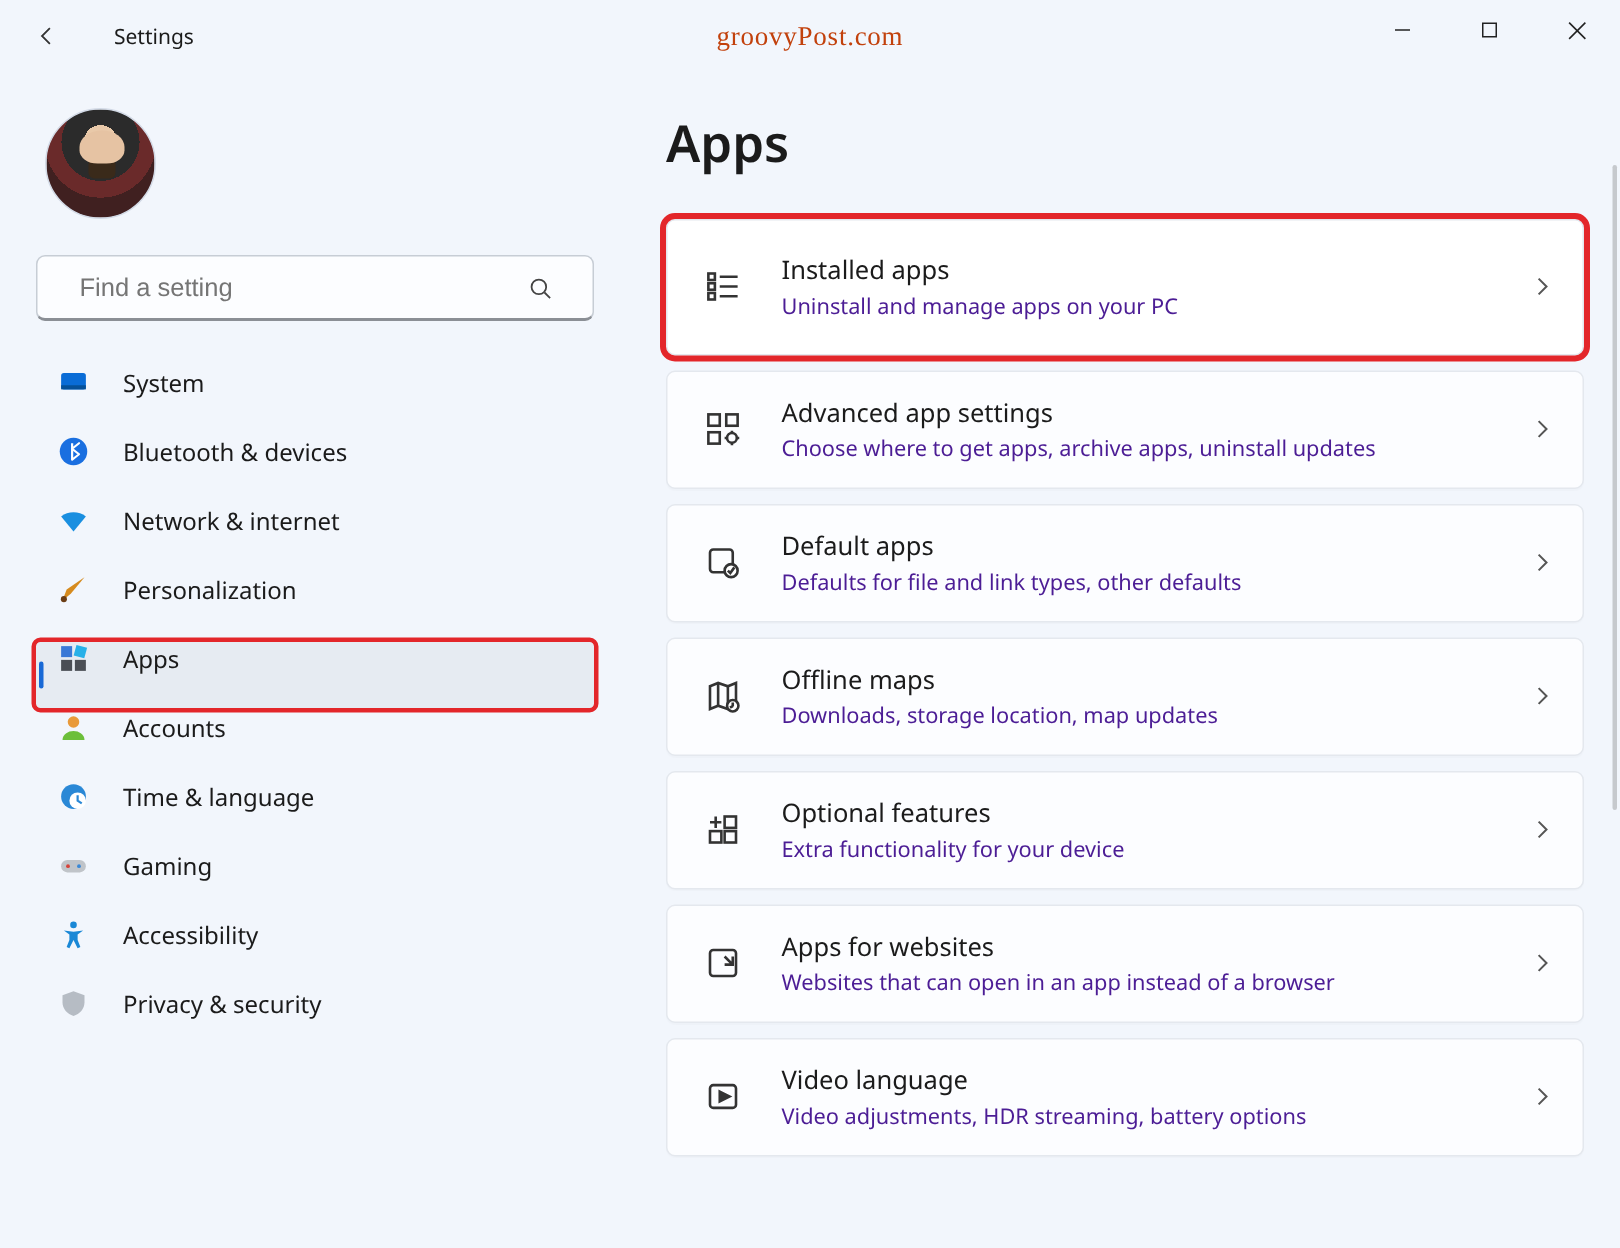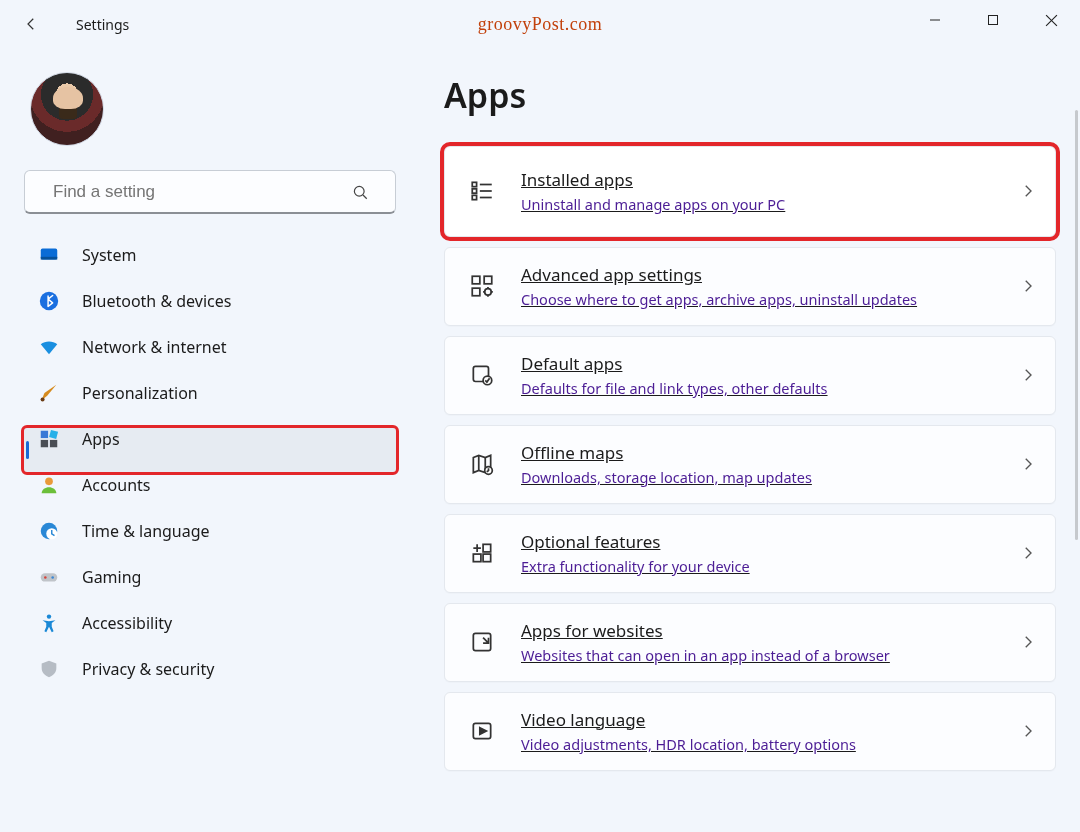--- a/index.html
+++ b/index.html
@@ -62,21 +62,21 @@
   .main { flex:1; padding:24px 24px 0 34px; position:relative; overflow:hidden;}
   .main h1 { font-size:34px; font-weight:600; margin:0 0 28px 0;}
   .cards { display:flex; flex-direction:column; gap:10px;}
   .card {
     background:#fcfdff; border:1px solid #e4e8ee; border-radius:6px;
     padding:16px 18px 16px 24px; display:flex; align-items:center; gap:26px;
     box-shadow:0 1px 1px rgba(0,0,0,0.02);
   }
   .card.hl { outline:4px solid #e3262a; background:#fff; padding-top:22px;padding-bottom:22px;}
   .card .cicon { width:26px; height:26px; flex:none; display:flex;align-items:center;justify-content:center; color:#3a3a3a;}
-  .card .ctext { flex:1;text-decoration:underline; }
+  .card .ctext { flex:1; }
   .card .ct { font-size:17px; line-height:1.35;}
   .card .cs { font-size:14.5px; color:#4c1d95; margin-top:2px;}
   .card .chev { width:18px;height:18px; color:#3a3a3a;}
   .scrollthumb{ position:absolute; right:2px; top:110px; width:3px; height:430px; background:#c6c9cd; border-radius:2px;}
   svg{display:block;}
 </style>
 </head>
 <body>
 
 <div class="titlebar">
@@ -333,21 +333,21 @@
 
       <div class="card">
         <span class="cicon">
             <svg width="26" height="26" viewBox="0 0 24 24" fill="none" stroke="#333" stroke-width="1.6">
               <rect x="4" y="5" width="16" height="14" rx="2"></rect>
               <path d="M10 9l6 3-6 3z" fill="#333"></path>
             </svg>
           </span>
         <div class="ctext">
           <div class="ct">Video language</div>
-          <div class="cs">Video adjustments, HDR location, battery options</div>
+          <div class="cs">Video adjustments, HDR streaming, battery options</div>
         </div>
         <svg class="chev" viewBox="0 0 24 24" fill="none" stroke="#555" stroke-width="1.8">
             <path d="M9 5l7 7-7 7"></path>
           </svg>
       </div>
 
     </div>
   </div>
 </div>
 

